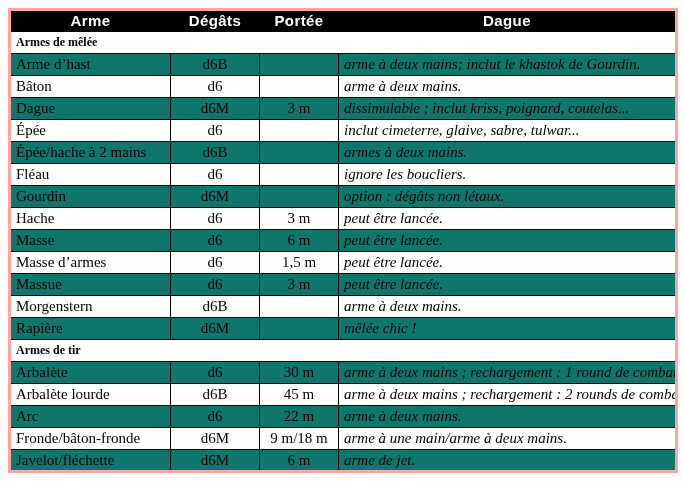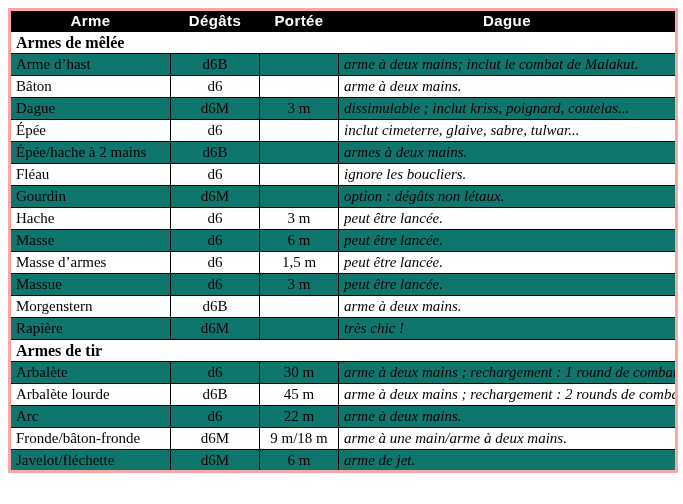--- a/index.html
+++ b/index.html
@@ -38,21 +38,21 @@
     font-family: "Liberation Sans", sans-serif;
     font-weight: 800;
     font-size: 16px;
     letter-spacing: 0.4px;
     text-align: center;
     height: 23px;
     border-color: #000000;
   }
   tr.section-row td {
     font-weight: bold;
-    font-size: 16px;
+    font-size: 12px;
     background: #ffffff;
     text-align: left;
   }
   td.c-weapon { text-align: left; }
   td.c-damage { text-align: center; }
   td.c-range  { text-align: center; font-family: Liberation Serif, serif; }
   td.c-notes  { text-align: left; font-style: italic; font-size: 14.5px; }
   tr.shaded td { background: #0f766e; }
   tr.plain td  { background: #ffffff; }
 </style>
@@ -76,21 +76,21 @@
       </tr>
     </thead>
     <tbody id="weapons-tbody">
         <tr class="section-row">
           <td colspan="4">Armes de mêlée</td>
         </tr>
         <tr class="shaded">
           <td class="c-weapon">Arme d’hast</td>
           <td class="c-damage">d6B</td>
           <td class="c-range"></td>
-          <td class="c-notes">arme à deux mains; inclut le combat de Malakut.</td>
+          <td class="c-notes">arme à deux mains; inclut le khastok de Gourdin.</td>
         </tr>
         <tr class="plain">
           <td class="c-weapon">Bâton</td>
           <td class="c-damage">d6</td>
           <td class="c-range"></td>
           <td class="c-notes">arme à deux mains.</td>
         </tr>
         <tr class="shaded">
           <td class="c-weapon">Dague</td>
           <td class="c-damage">d6M</td>
@@ -148,21 +148,21 @@
         <tr class="plain">
           <td class="c-weapon">Morgenstern</td>
           <td class="c-damage">d6B</td>
           <td class="c-range"></td>
           <td class="c-notes">arme à deux mains.</td>
         </tr>
         <tr class="shaded">
           <td class="c-weapon">Rapière</td>
           <td class="c-damage">d6M</td>
           <td class="c-range"></td>
-          <td class="c-notes">très chic !</td>
+          <td class="c-notes">mêlée chic !</td>
         </tr>
         <tr class="section-row">
           <td colspan="4">Armes de tir</td>
         </tr>
         <tr class="shaded">
           <td class="c-weapon">Arbalète</td>
           <td class="c-damage">d6</td>
           <td class="c-range">30 m</td>
           <td class="c-notes">arme à deux mains ; rechargement : 1 round de combat.</td>
         </tr>

